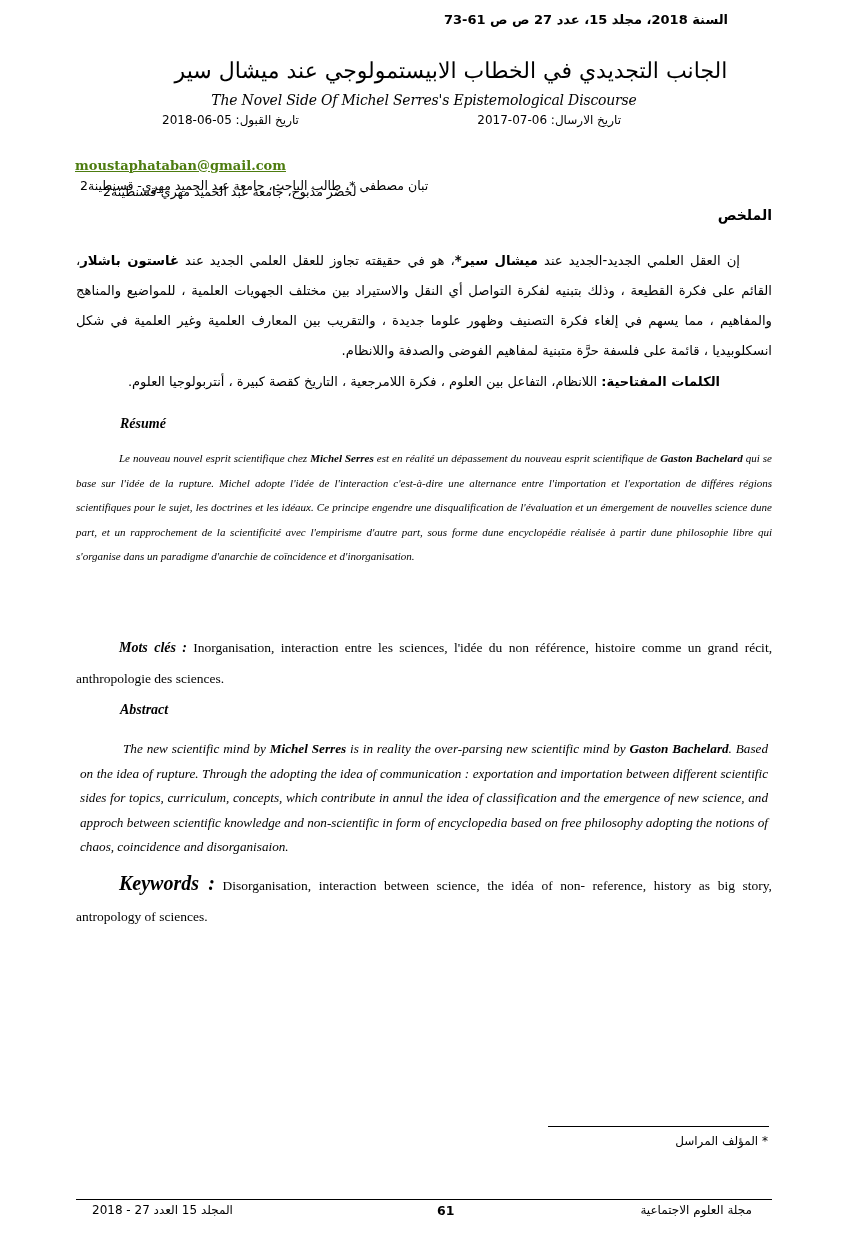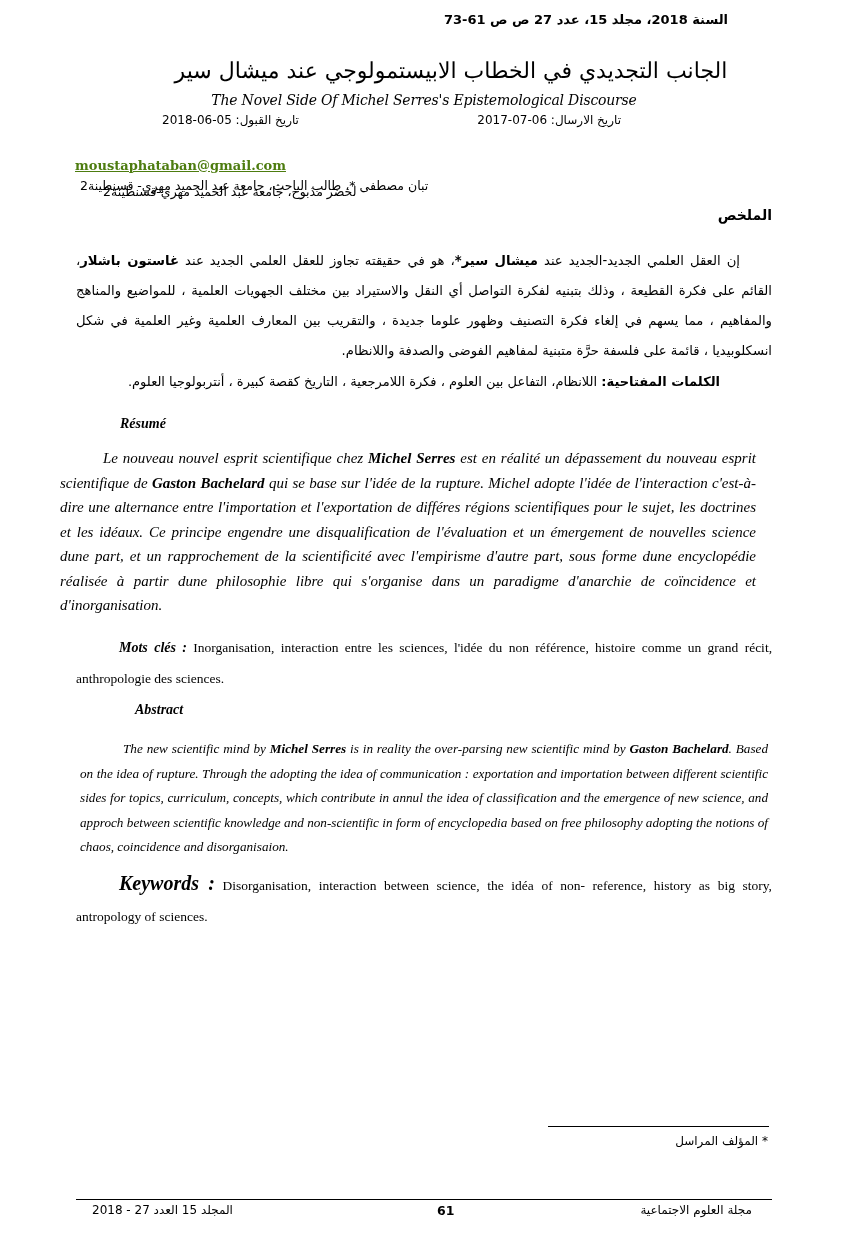--- a/index.html
+++ b/index.html
@@ -16,28 +16,28 @@
     #author2 { top: 184px; left: 75px; font-size: 12.5px; direction: rtl; font-family: "DejaVu Sans", sans-serif; margin-left: 28px; }
 
     #abstract-ar-heading { top: 207px; right: 76px; font-size: 14px; font-weight: bold; direction: rtl; font-family: "DejaVu Sans", sans-serif; }
     #abstract-ar { top: 246px; left: 76px; width: 696px; font-size: 13.2px; line-height: 30px; direction: rtl; text-align: justify; text-align-last: right; font-family: "DejaVu Sans", sans-serif; }
     #abstract-ar p { margin: 0; text-indent: 32px; }
     #keywords-ar { top: 374px; left: 76px; width: 696px; font-size: 13px; direction: rtl; text-align: center; font-family: "DejaVu Sans", sans-serif; }
     #keywords-ar b { font-weight: bold; }
 
     .sec-heading { font-family: "Liberation Serif", serif; font-style: italic; font-weight: bold; font-size: 14px; }
     #resume-heading { top: 416px; left: 120px; }
-    #resume-body { top: 446px; left: 60px; width: 696px; font-size: 15px; line-height: 24.5px; font-style: italic; text-align: justify; font-family: "Liberation Serif", serif; }
+    #resume-body { top: 446px; left: 76px; width: 696px; font-size: 11px; line-height: 24.5px; font-style: italic; text-align: justify; font-family: "Liberation Serif", serif; }
     #resume-body p { margin: 0; text-indent: 43px; }
 
     #mots-cles { top: 632px; left: 76px; width: 696px; font-size: 13.5px; line-height: 31px; text-align: justify; font-family: "Liberation Serif", serif; }
     #mots-cles p { margin: 0; text-indent: 43px; }
     #mots-cles .label { font-style: italic; font-weight: bold; font-size: 14px; }
 
-    #abstract-heading { top: 702px; left: 120px; margin-left: 15px; }
+    #abstract-heading { top: 702px; left: 120px; }
     #abstract-body { top: 733px; left: 76px; width: 696px; font-size: 13.2px; line-height: 24.5px; font-style: italic; text-align: justify; font-family: "Liberation Serif", serif; }
     #abstract-body p { margin: 4px; text-indent: 43px; }
 
     #keywords-en { top: 868px; left: 76px; width: 696px; font-size: 13.5px; line-height: 31px; text-align: justify; font-family: "Liberation Serif", serif; }
     #keywords-en p { margin: 0; text-indent: 43px; }
     #keywords-en .label { font-style: italic; font-weight: bold; font-size: 20px; }
 
     #footnote-rule { top: 1126px; left: 548px; width: 221px; height: 1px; background: #000; }
     #footnote { top: 1134px; right: 80px; font-size: 12px; direction: rtl; font-family: "DejaVu Sans", sans-serif; }
 

